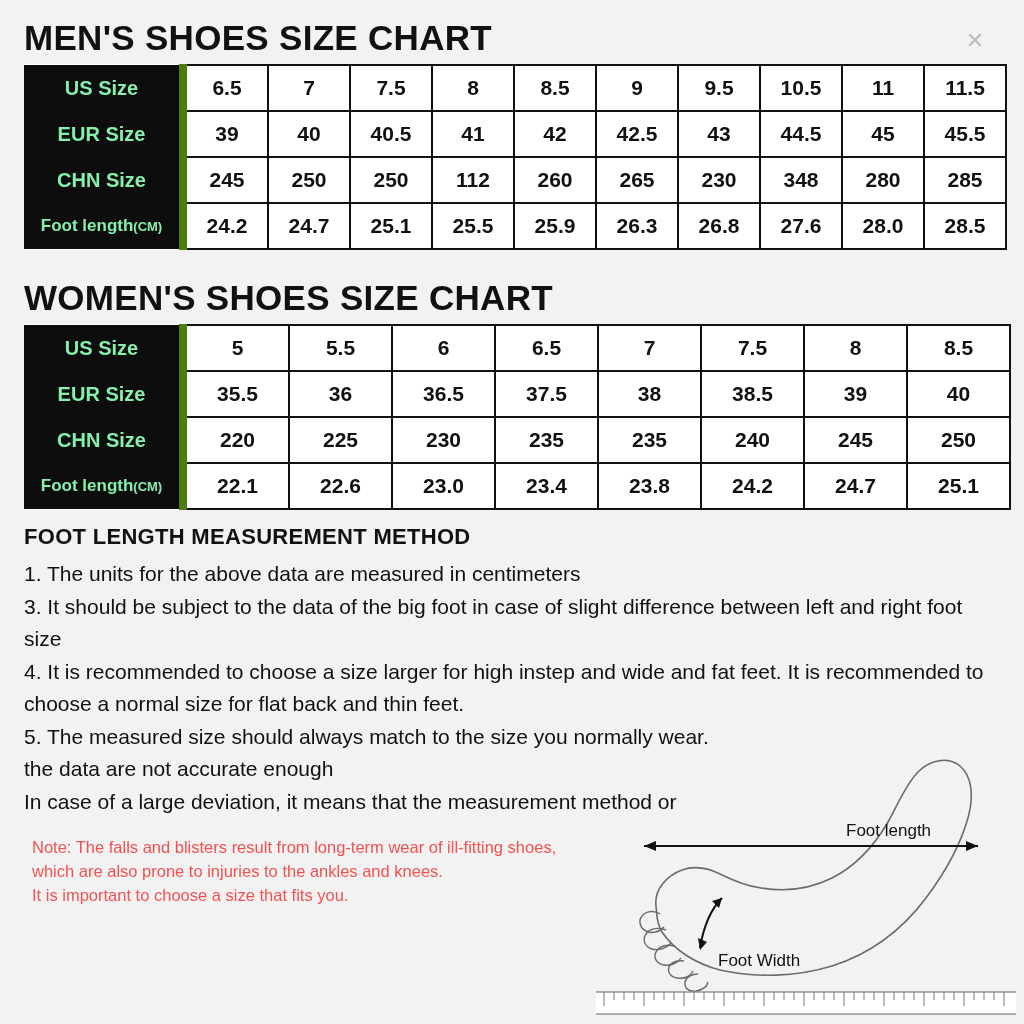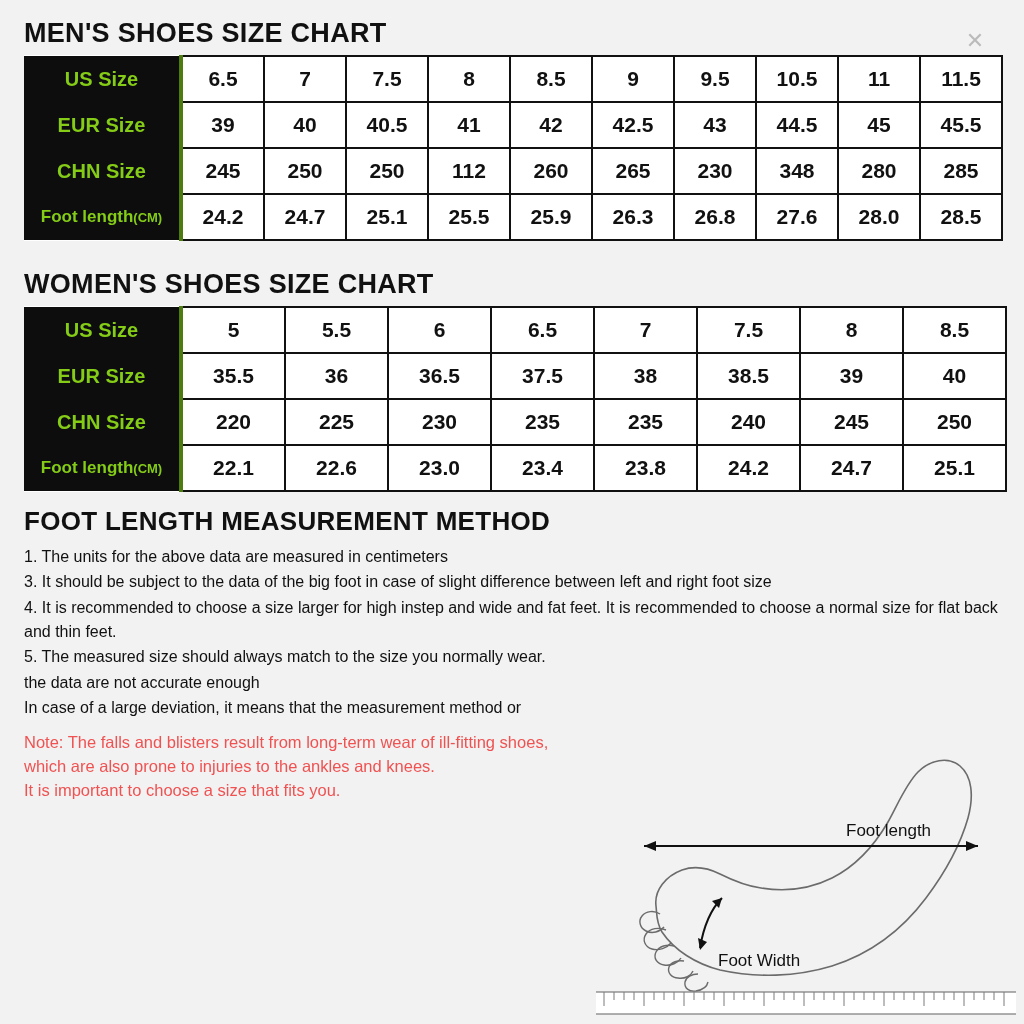--- a/index.html
+++ b/index.html
@@ -31,55 +31,55 @@
     height: 22px;
     opacity: 0.35;
     color: #555;
     font-size: 22px;
     line-height: 22px;
     text-align: center;
     font-family: "Liberation Sans", sans-serif;
   }
 
   .section-title {
-    font-size: 27px;
+    font-size: 35px;
     font-weight: bold;
     letter-spacing: 0.3px;
     margin: 0;
     padding: 0 0 6px 24px;
     color: #111;
     font-family: "Liberation Sans", sans-serif;
   }
   .title-men { padding-top: 18px; }
   .title-women { padding-top: 28px; }
-  .title-method { padding-top: 14px; font-size: 26px; }
+  .title-method { padding-top: 14px; font-size: 22px; }
 
   table.size-table {
     border-collapse: collapse;
     margin-left: 24px;
     background: #ffffff;
     table-layout: fixed;
   }
   table.size-table td {
     border: 2px solid #111;
     text-align: center;
     font-size: 21px;
     font-weight: bold;
     color: #111;
     padding: 0;
     height: 44px;
     background: #ffffff;
     white-space: nowrap;
   }
   table.size-table td.rowhead {
     background: #0d0d0d;
-    color: #84cc16;
+    color: #86efac;
     font-weight: bold;
     font-size: 20px;
-    border-right: 4px solid #4d7c0f;
+    border-right: 8px solid #4d7c0f;
     border-top: none;
     border-bottom: none;
     border-left: none;
     width: 155px;
   }
   table.size-table td.rowhead.small {
     font-size: 17px;
   }
   table.size-table td.rowhead .cm {
     font-size: 13px;
@@ -87,33 +87,33 @@
   }
   
   table.size-table tr td:first-child { border-left: none; }
 
   #men-table td:not(.rowhead) { width: 80px; }
   #women-table td:not(.rowhead) { width: 101px; }
 
   .method-list {
     margin: 0;
     padding: 2px 22px 0 24px;
-    font-size: 16px;
+    font-size: 21px;
     line-height: 1.52;
     color: #111;
   }
   .method-list p {
     margin: 0 0 1px 0;
   }
   .note {
     color: #f05252;
     font-size: 16.5px;
     line-height: 1.45;
     padding: 10px 24px 0 24px;
-    margin: 0;
+    margin: 8px;
     position: relative;
     z-index: 3;
   }
   .note p { margin: 0; }
 
   .foot-diagram {
     position: absolute;
     right: 8px;
     bottom: 6px;
     width: 420px;

